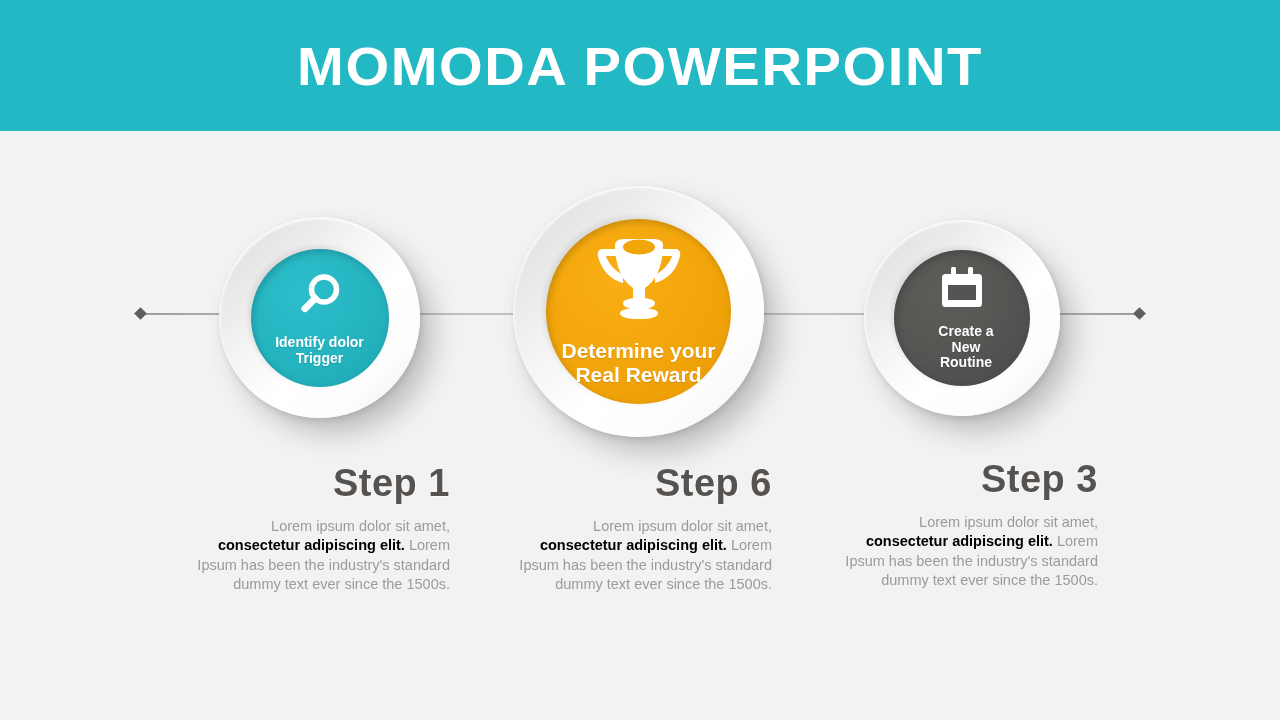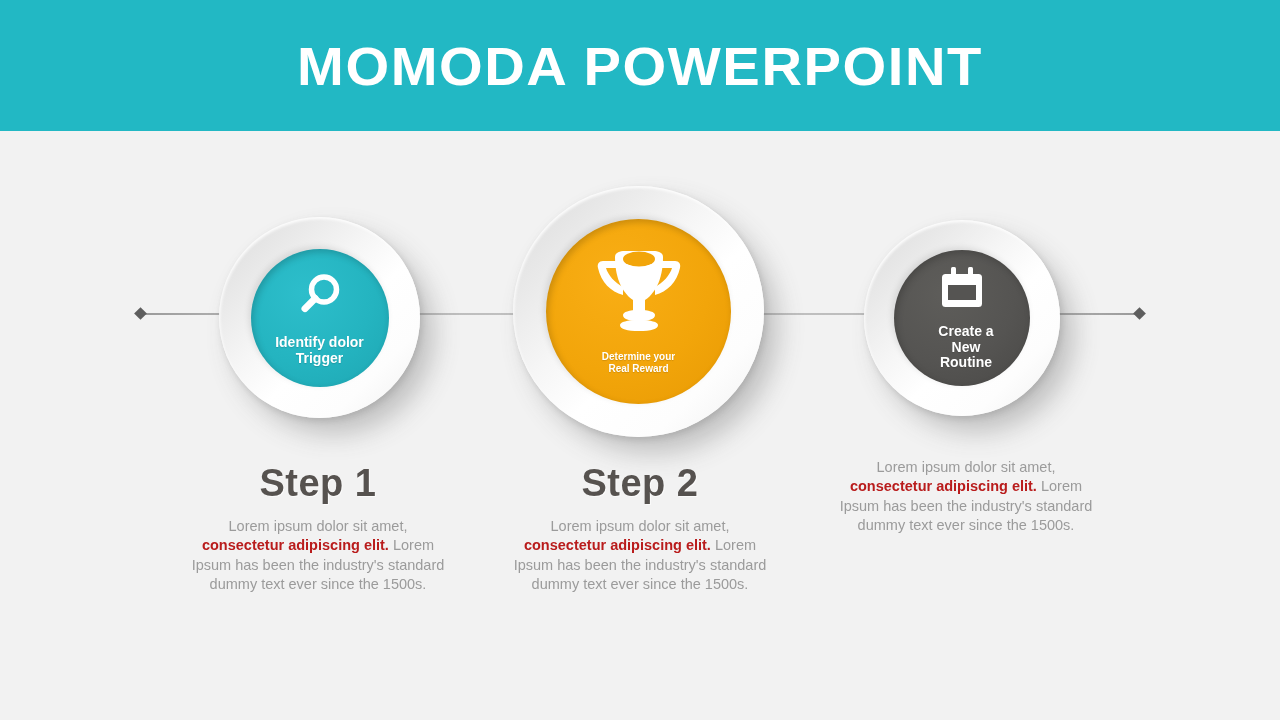--- a/index.html
+++ b/index.html
@@ -110,32 +110,32 @@
   .node-label {
     color: #ffffff;
     font-family: "Liberation Sans", sans-serif;
     font-weight: bold;
     text-align: center;
     line-height: 1.12;
     text-shadow: 0 1px 1px rgba(0,0,0,0.14);
     white-space: pre-line;
   }
   #node-1 .node-label { font-size: 14px; margin-top: 8px; }
-  #node-2 .node-label { font-size: 10px; margin-top: 10px; }
+  #node-2 .node-label { font-size: 21px; margin-top: 10px; }
   #node-3 .node-label { font-size: 14px; margin-top: 6px; margin-left: 8px; }
 
   .node-icon { display: block; }
   #node-1 .node-icon { margin-bottom: 2px; }
   #node-2 .node-icon { margin-bottom: 2px; }
   #node-3 .node-icon { margin-bottom: 3px; }
 
   
   .step-col {
     position: absolute;
-    text-align: center;
+    text-align: right;
   }
   #col-1 { left: 186px; top: 462px; width: 264px; }
   #col-2 { left: 508px; top: 462px; width: 264px; }
   #col-3 { left: 834px; top: 458px; width: 264px; }
 
   .step-heading {
     font-family: "Liberation Sans", sans-serif;
     font-weight: bold;
     font-size: 38px;
     color: #56524f;
@@ -144,21 +144,21 @@
     text-shadow: 1px 1px 0 rgba(255,255,255,0.65);
   }
   .step-body {
     font-family: "Liberation Sans", sans-serif;
     font-size: 14.5px;
     color: #9b9b9b;
     line-height: 1.33;
     margin: 0;
   }
   .step-body b {
-    color: #b91c1c;
+    color: #000000;
     font-weight: bold;
   }
 </style>
 </head>
 <body>
 
 <div class="header-band"></div>
 <div class="header-title">MOMODA POWERPOINT</div>
 
 <div class="connector-line"></div>
@@ -221,27 +221,28 @@
 <div class="step-col" id="col-1">
   <div class="step-heading">Step 1</div>
   <p class="step-body">
     <span>Lorem ipsum dolor sit amet,</span>
     <b>consectetur adipiscing elit.</b>
     <span>Lorem Ipsum has been the industry's standard dummy text ever since the 1500s.</span>
   </p>
 </div>
 
 <div class="step-col" id="col-2">
-  <div class="step-heading">Step 2</div>
+  <div class="step-heading">Step 6</div>
   <p class="step-body">
     <span>Lorem ipsum dolor sit amet,</span>
     <b>consectetur adipiscing elit.</b>
     <span>Lorem Ipsum has been the industry's standard dummy text ever since the 1500s.</span>
   </p>
 </div>
 
 <div class="step-col" id="col-3">
+  <div class="step-heading">Step 3</div>
   <p class="step-body">
     <span>Lorem ipsum dolor sit amet,</span>
     <b>consectetur adipiscing elit.</b>
     <span>Lorem Ipsum has been the industry's standard dummy text ever since the 1500s.</span>
   </p>
 </div>
 
 </body></html>

